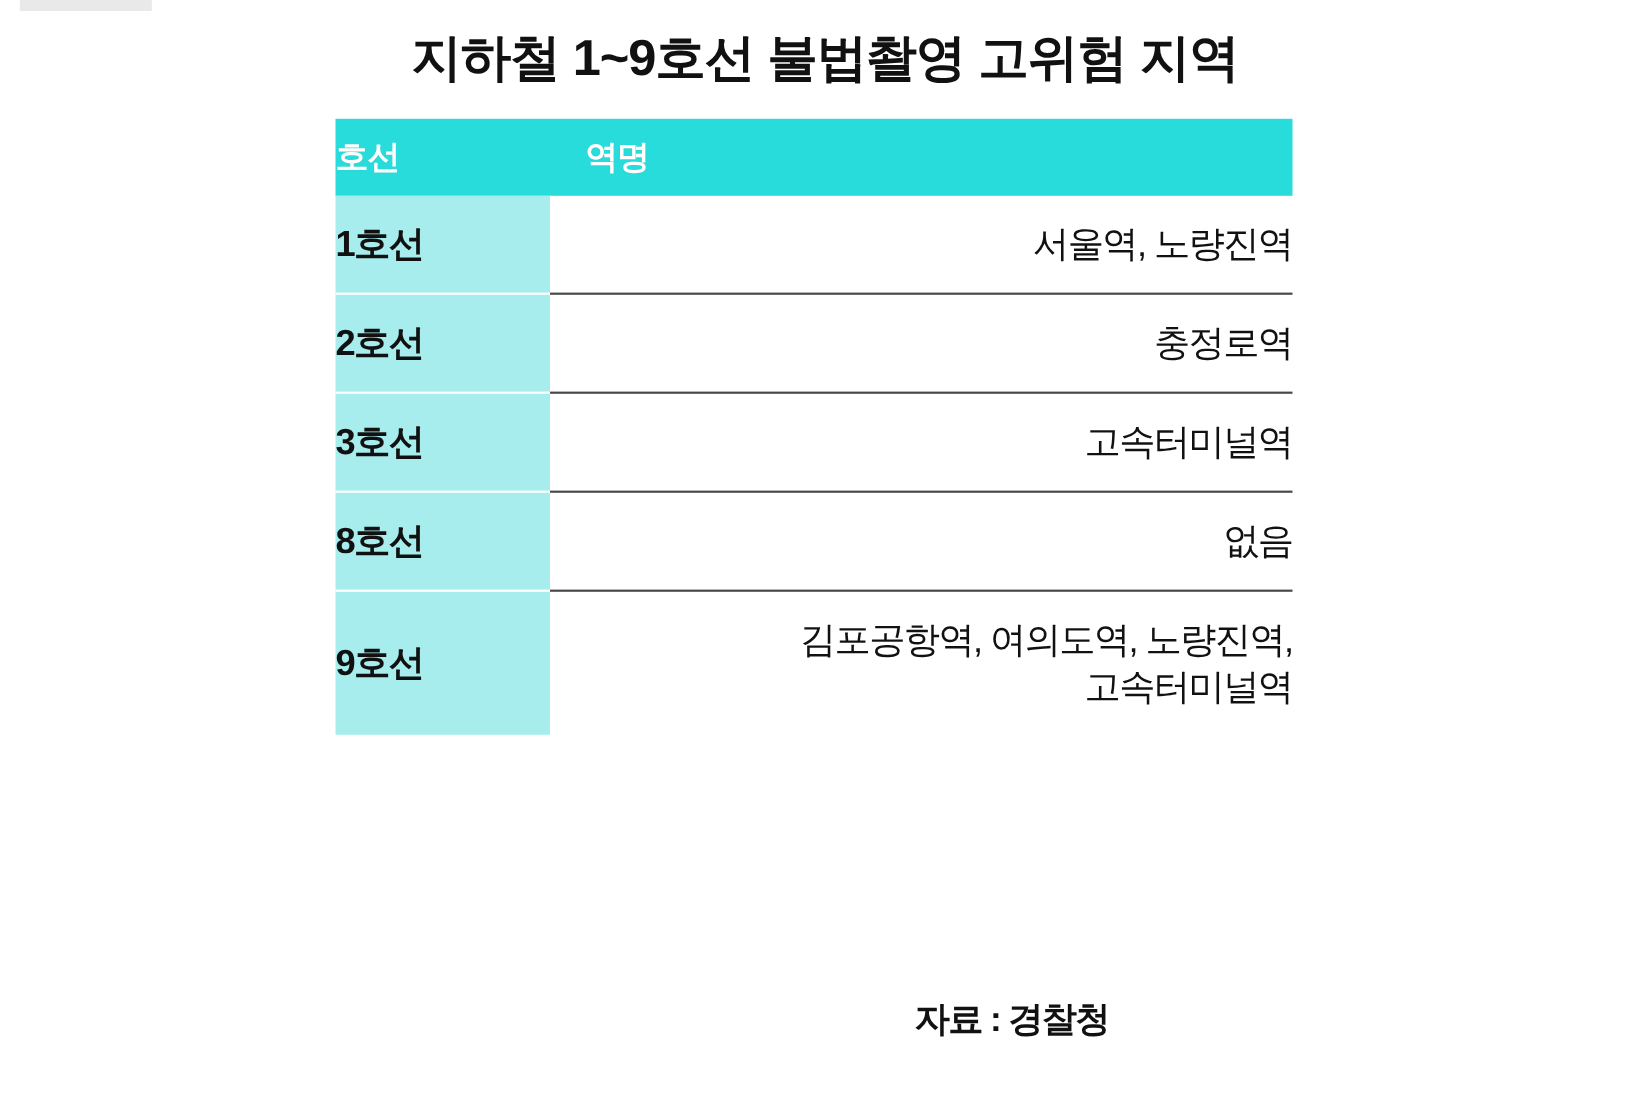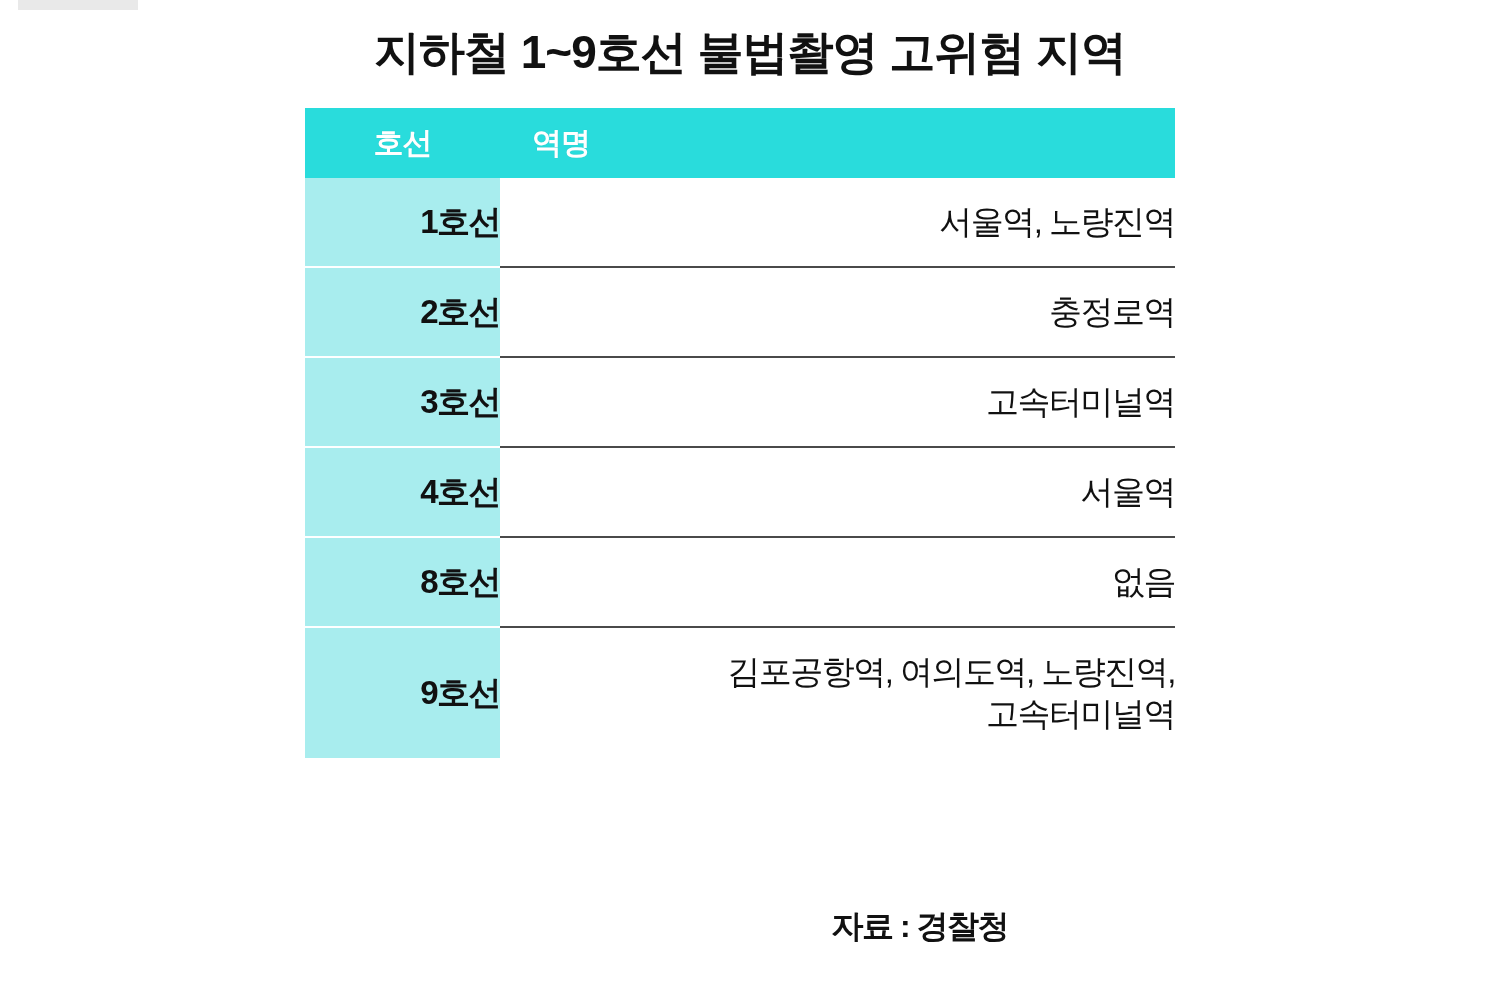--- a/index.html
+++ b/index.html
@@ -58,38 +58,38 @@
     background: #29DCDC;
     color: #ffffff;
     font-size: 30px;
     font-weight: bold;
     height: 70px;
     padding: 0;
     letter-spacing: -1px;
     text-shadow: 0 0 1px rgba(0,0,0,0.12);
   }
   thead th.th-line {
-    text-align: center;
+    text-align: left;
   }
   thead th.th-station {
     text-align: left;
     padding-left: 32px;
   }
 
   tbody td {
     border-bottom: 2px solid #4a4a4a;
     padding: 0;
     font-size: 33px;
     letter-spacing: -1.5px;
     color: #111111;
   }
 
   tbody td.cell-line {
     background: #A8EDEE;
-    text-align: right;
+    text-align: left;
     font-weight: bold;
     height: 88px;
     border-bottom: 2px solid #ffffff;
   }
 
   tbody tr:last-child td.cell-line {
     border-bottom: 2px solid #ffffff;
   }
 
   tbody td.cell-station {
@@ -169,26 +169,20 @@
             <span class="line-text">충정로역</span>
           </td>
         </tr>
         <tr>
           <td class="cell-line">3호선</td>
           <td class="cell-station">
             <span class="line-text">고속터미널역</span>
           </td>
         </tr>
         <tr>
-          <td class="cell-line">4호선</td>
-          <td class="cell-station">
-            <span class="line-text">서울역</span>
-          </td>
-        </tr>
-        <tr>
           <td class="cell-line">8호선</td>
           <td class="cell-station">
             <span class="line-text">없음</span>
           </td>
         </tr>
         <tr class="row-tall">
           <td class="cell-line">9호선</td>
           <td class="cell-station">
             <span class="line-text">김포공항역, 여의도역, 노량진역,</span>
             <span class="line-text">고속터미널역</span>

